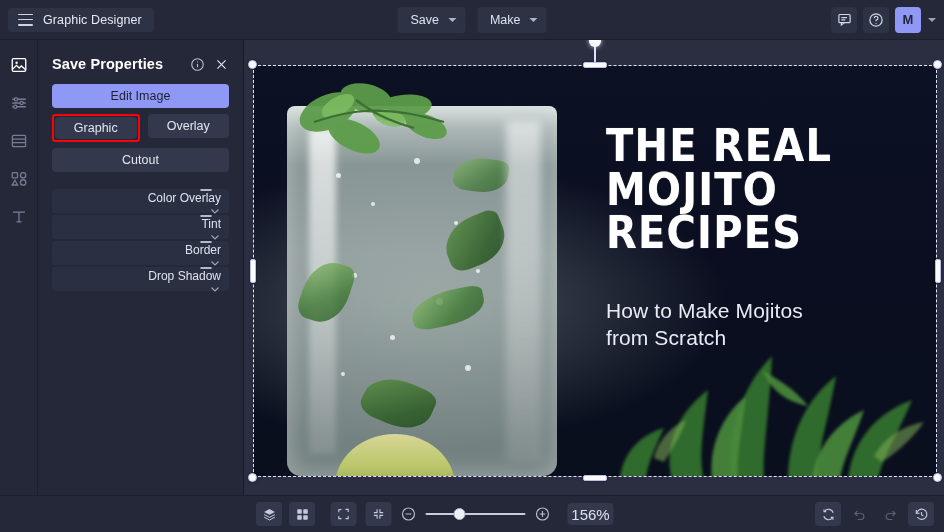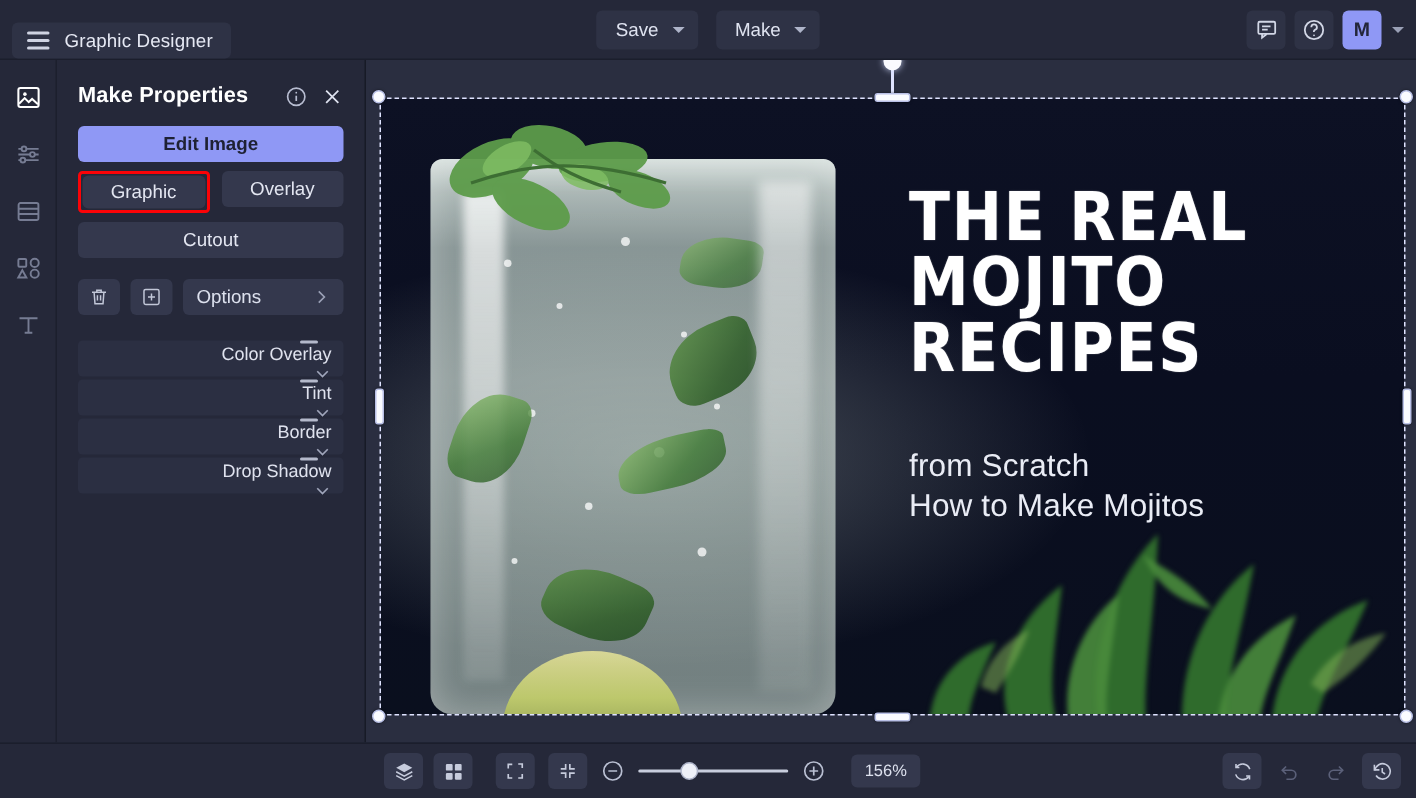--- a/index.html
+++ b/index.html
@@ -9,21 +9,21 @@
     background: #1d2030;
     font-family: "Liberation Sans", sans-serif;
     -webkit-font-smoothing: antialiased;
   }
   .app { position: relative; width: 944px; height: 532px; display: flex; flex-direction: column; }
 
   
   .topbar {
     height: 40px; min-height: 40px;
     background: #252839;
-    display: flex; align-items: flex-end;
+    display: flex; align-items: center;
     position: relative;
     border-bottom: 1px solid #1b1e2c;
   }
   .brand {
     display: flex; align-items: center; gap: 10px;
     background: #2e3245;
     border-radius: 4px;
     padding: 5px 12px 5px 10px;
     margin-left: 8px;
     cursor: pointer;
@@ -108,21 +108,21 @@
     width: 100%;
     background: #34384d;
     color: #e3e6f1;
     border: none; border-radius: 4px;
     font-size: 12.5px;
     font-family: "Liberation Sans", sans-serif;
     height: 24px;
     cursor: pointer;
     display: flex; align-items: center; justify-content: center;
   }
-  .btn.primary { background: #8f98f5; color: #1e2133; font-weight: bold; }
+  .btn.primary { background: #8f98f5; color: #1e2133; font-weight: normal; }
   .btn-row { display: flex; gap: 8px; margin-top: 6px; }
   .btn-row .btn { flex: 1; }
   .hl-wrap {
     flex: 1; position: relative;
     border: 2px solid #fb0307;
     border-radius: 3px;
     padding: 1px;
   }
   .hl-wrap .btn { height: 22px; }
 
@@ -317,21 +317,21 @@
   .slider .knob {
     position: absolute; left: 34%;
     width: 12px; height: 12px; border-radius: 50%;
     background: #eef0f8; border: 1.5px solid #aeb4ca;
     transform: translateX(-50%);
   }
   .zoom-val {
     background: #34384d; border-radius: 4px;
     height: 22px; min-width: 46px;
     display: flex; align-items: center; justify-content: center;
-    color: #dde1ee; font-size: 11px; margin-left: 8px;
+    color: #dde1ee; font-size: 15px; margin-left: 8px;
     cursor: pointer;
   }
 </style>
 </head>
 <body>
 
 <div class="app">
 
   <div class="topbar">
     <div class="brand">
@@ -408,21 +408,21 @@
       </div>
       <div class="rail-item">
         <svg width="18" height="18" viewBox="0 0 24 24" fill="none" stroke="currentColor" stroke-width="1.7">
           <path d="M4 5.5h16M12 5.5v13M8.6 18.5h6.8"></path>
         </svg>
       </div>
     </div>
 
     <div class="panel">
       <div class="panel-head">
-        <span class="panel-title">Make Properties</span>
+        <span class="panel-title">Save Properties</span>
         <span class="hicon">
           <svg width="15" height="15" viewBox="0 0 24 24" fill="none" stroke="currentColor" stroke-width="1.8">
             <circle cx="12" cy="12" r="9.2"></circle>
               <path d="M12 11v5.4"></path>
               <circle cx="12" cy="7.7" r=".95" fill="currentColor" stroke="none"></circle>
           </svg>
         </span>
         <span class="hicon">
           <svg width="15" height="15" viewBox="0 0 24 24" fill="none" stroke="#dde1ee" stroke-width="1.9">
             <path d="M5.5 5.5l13 13M18.5 5.5l-13 13"></path>
@@ -436,43 +436,20 @@
         <div class="hl-wrap">
           <button class="btn">Graphic</button>
         </div>
         <button class="btn">Overlay</button>
       </div>
 
       <div class="btn-row">
         <button class="btn">Cutout</button>
       </div>
 
-      <div class="mini-row">
-        <div class="mini-btn">
-          <svg width="14" height="14" viewBox="0 0 24 24" fill="none" stroke="currentColor" stroke-width="1.7">
-            <path d="M4 6.5h16M9.5 6.5V4.4h5v2.1"></path>
-              <path d="M6.4 6.5l1 13.1h9.2l1-13.1"></path>
-              <path d="M10.2 10v6M13.8 10v6"></path>
-          </svg>
-        </div>
-        <div class="mini-btn">
-          <svg width="14" height="14" viewBox="0 0 24 24" fill="none" stroke="currentColor" stroke-width="1.7">
-            <rect x="3.4" y="3.4" width="17.2" height="17.2" rx="2"></rect>
-              <path d="M12 8v8M8 12h8"></path>
-          </svg>
-        </div>
-        <div class="options-btn">
-          <span>Options</span>
-          <span class="chev-r">
-            <svg width="12" height="12" viewBox="0 0 24 24" fill="none" stroke="currentColor" stroke-width="2.2">
-                <path d="M9 4.5l7.5 7.5L9 19.5"></path>
-              </svg>
-          </span>
-        </div>
-      </div>
 
       <div class="fx-list">
         <div class="fx-row">
           <span class="cbox"></span>
           <span class="fx-label">Color Overlay</span>
           <span class="fx-chev">
             <svg width="12" height="12" viewBox="0 0 24 24" fill="none" stroke="currentColor" stroke-width="2.2">
                 <path d="M5 9l7 7 7-7"></path>
               </svg>
           </span>
@@ -567,22 +544,22 @@
                 <path d="M262 126 C272 108, 290 96, 312 92 C298 112, 282 124, 270 132z"></path>
               </g>
             </svg>
           </div>
           <div class="poster-title">
             <div>THE REAL</div>
             <div>MOJITO</div>
             <div>RECIPES</div>
           </div>
           <div class="poster-sub">
+            <div>How to Make Mojitos</div>
             <div>from Scratch</div>
-            <div>How to Make Mojitos</div>
           </div>
         </div>
       </div>
 
       <div class="sel">
         <div class="sel-border"></div>
         <div class="rot-stem"></div>
         <div class="rot-knob"></div>
         <div class="h corner tl"></div>
         <div class="h corner tr"></div>

